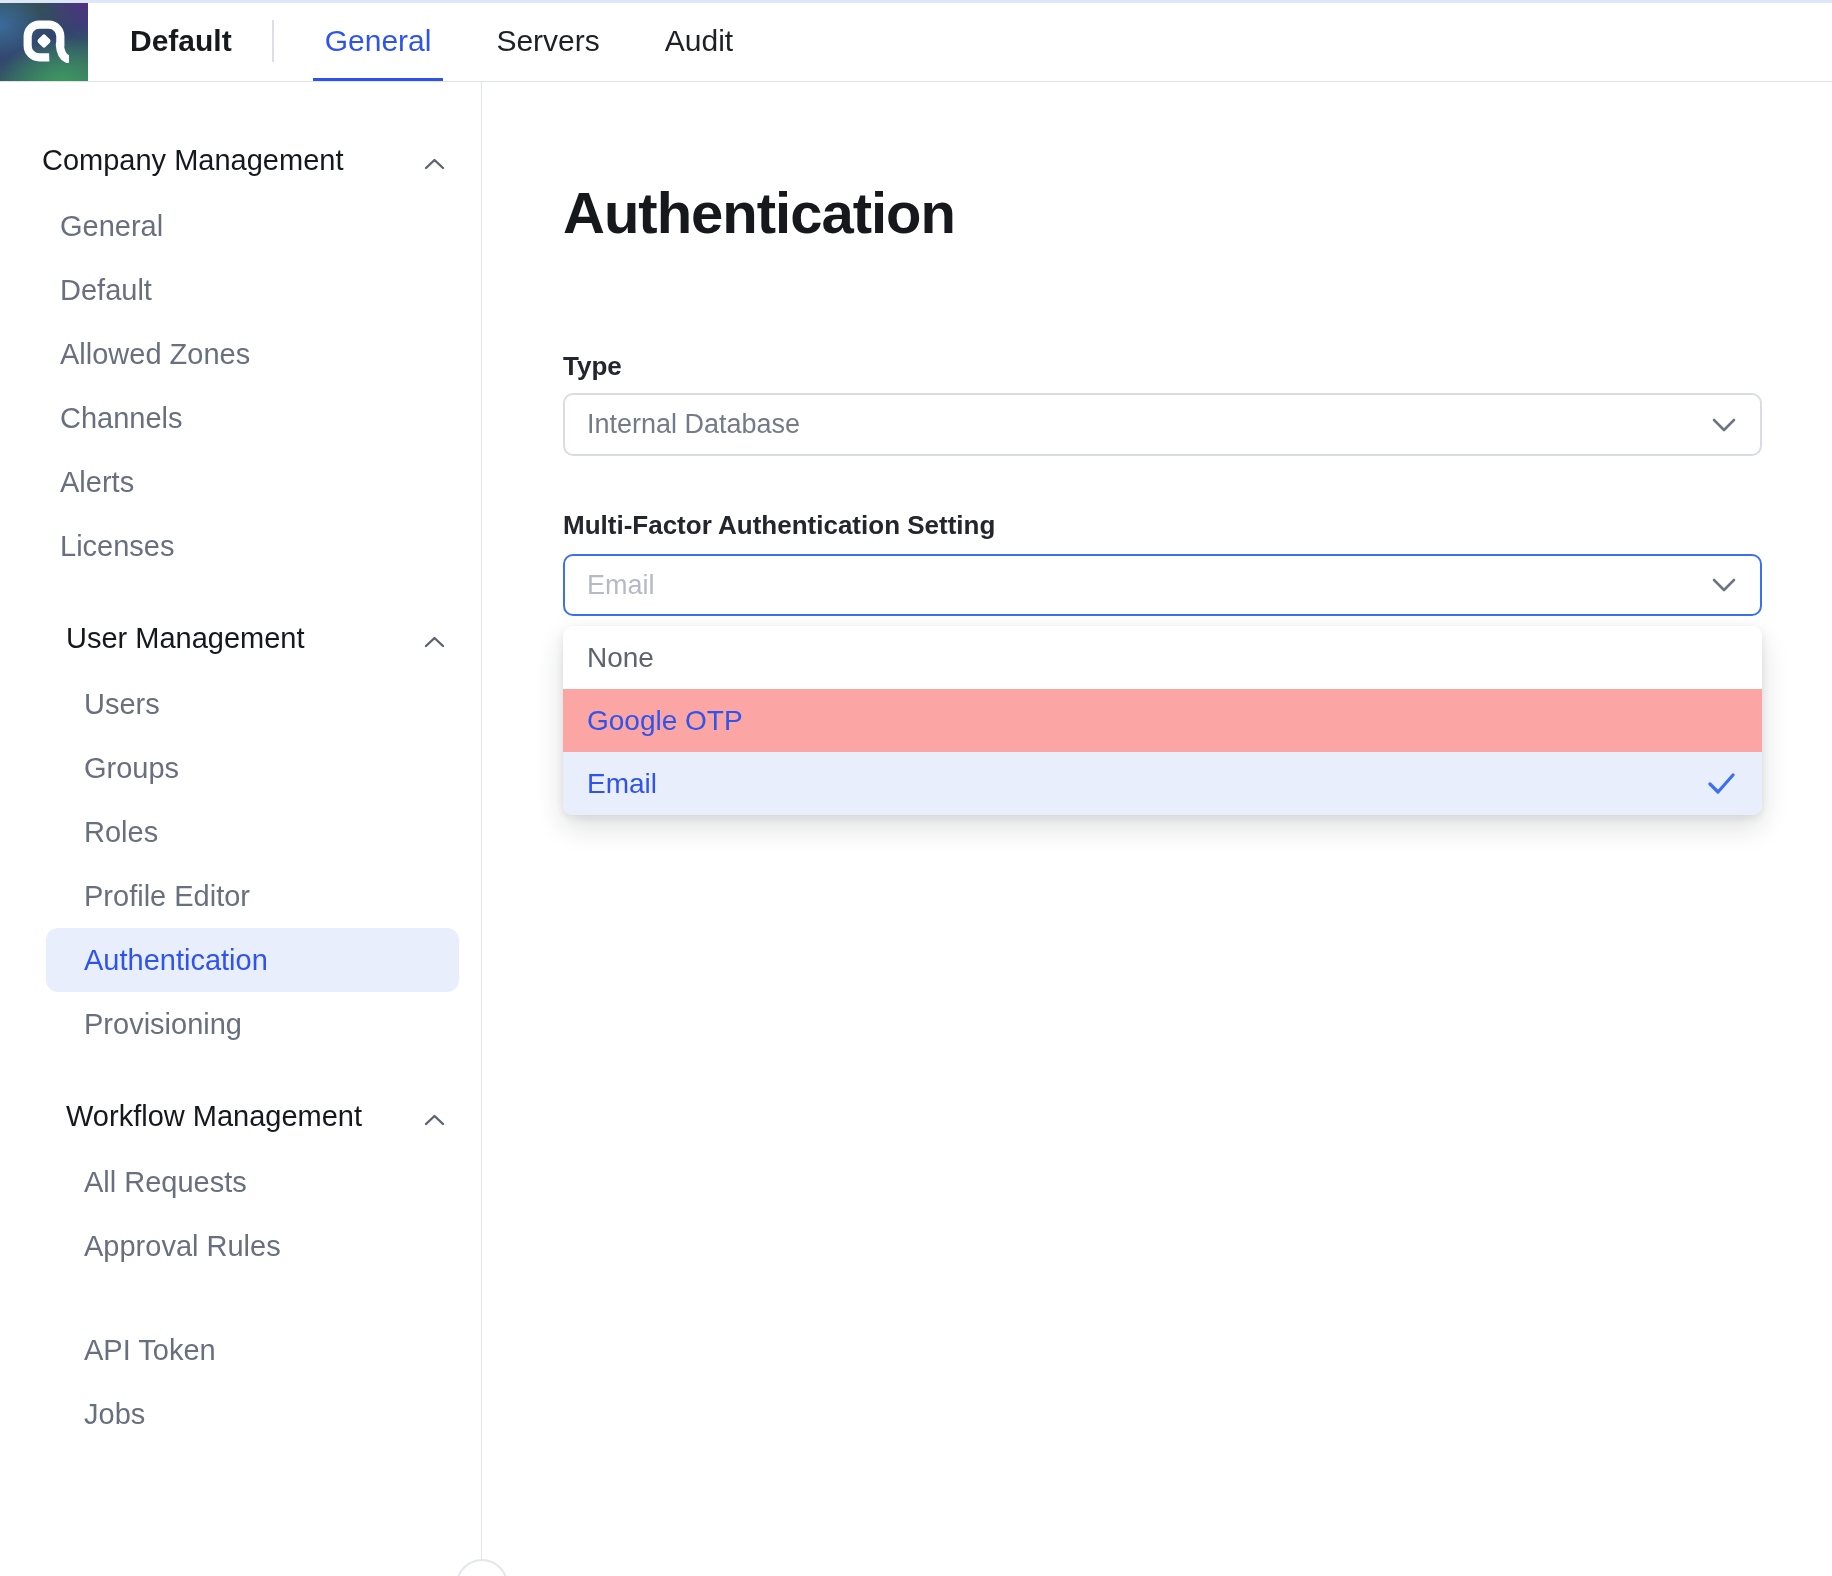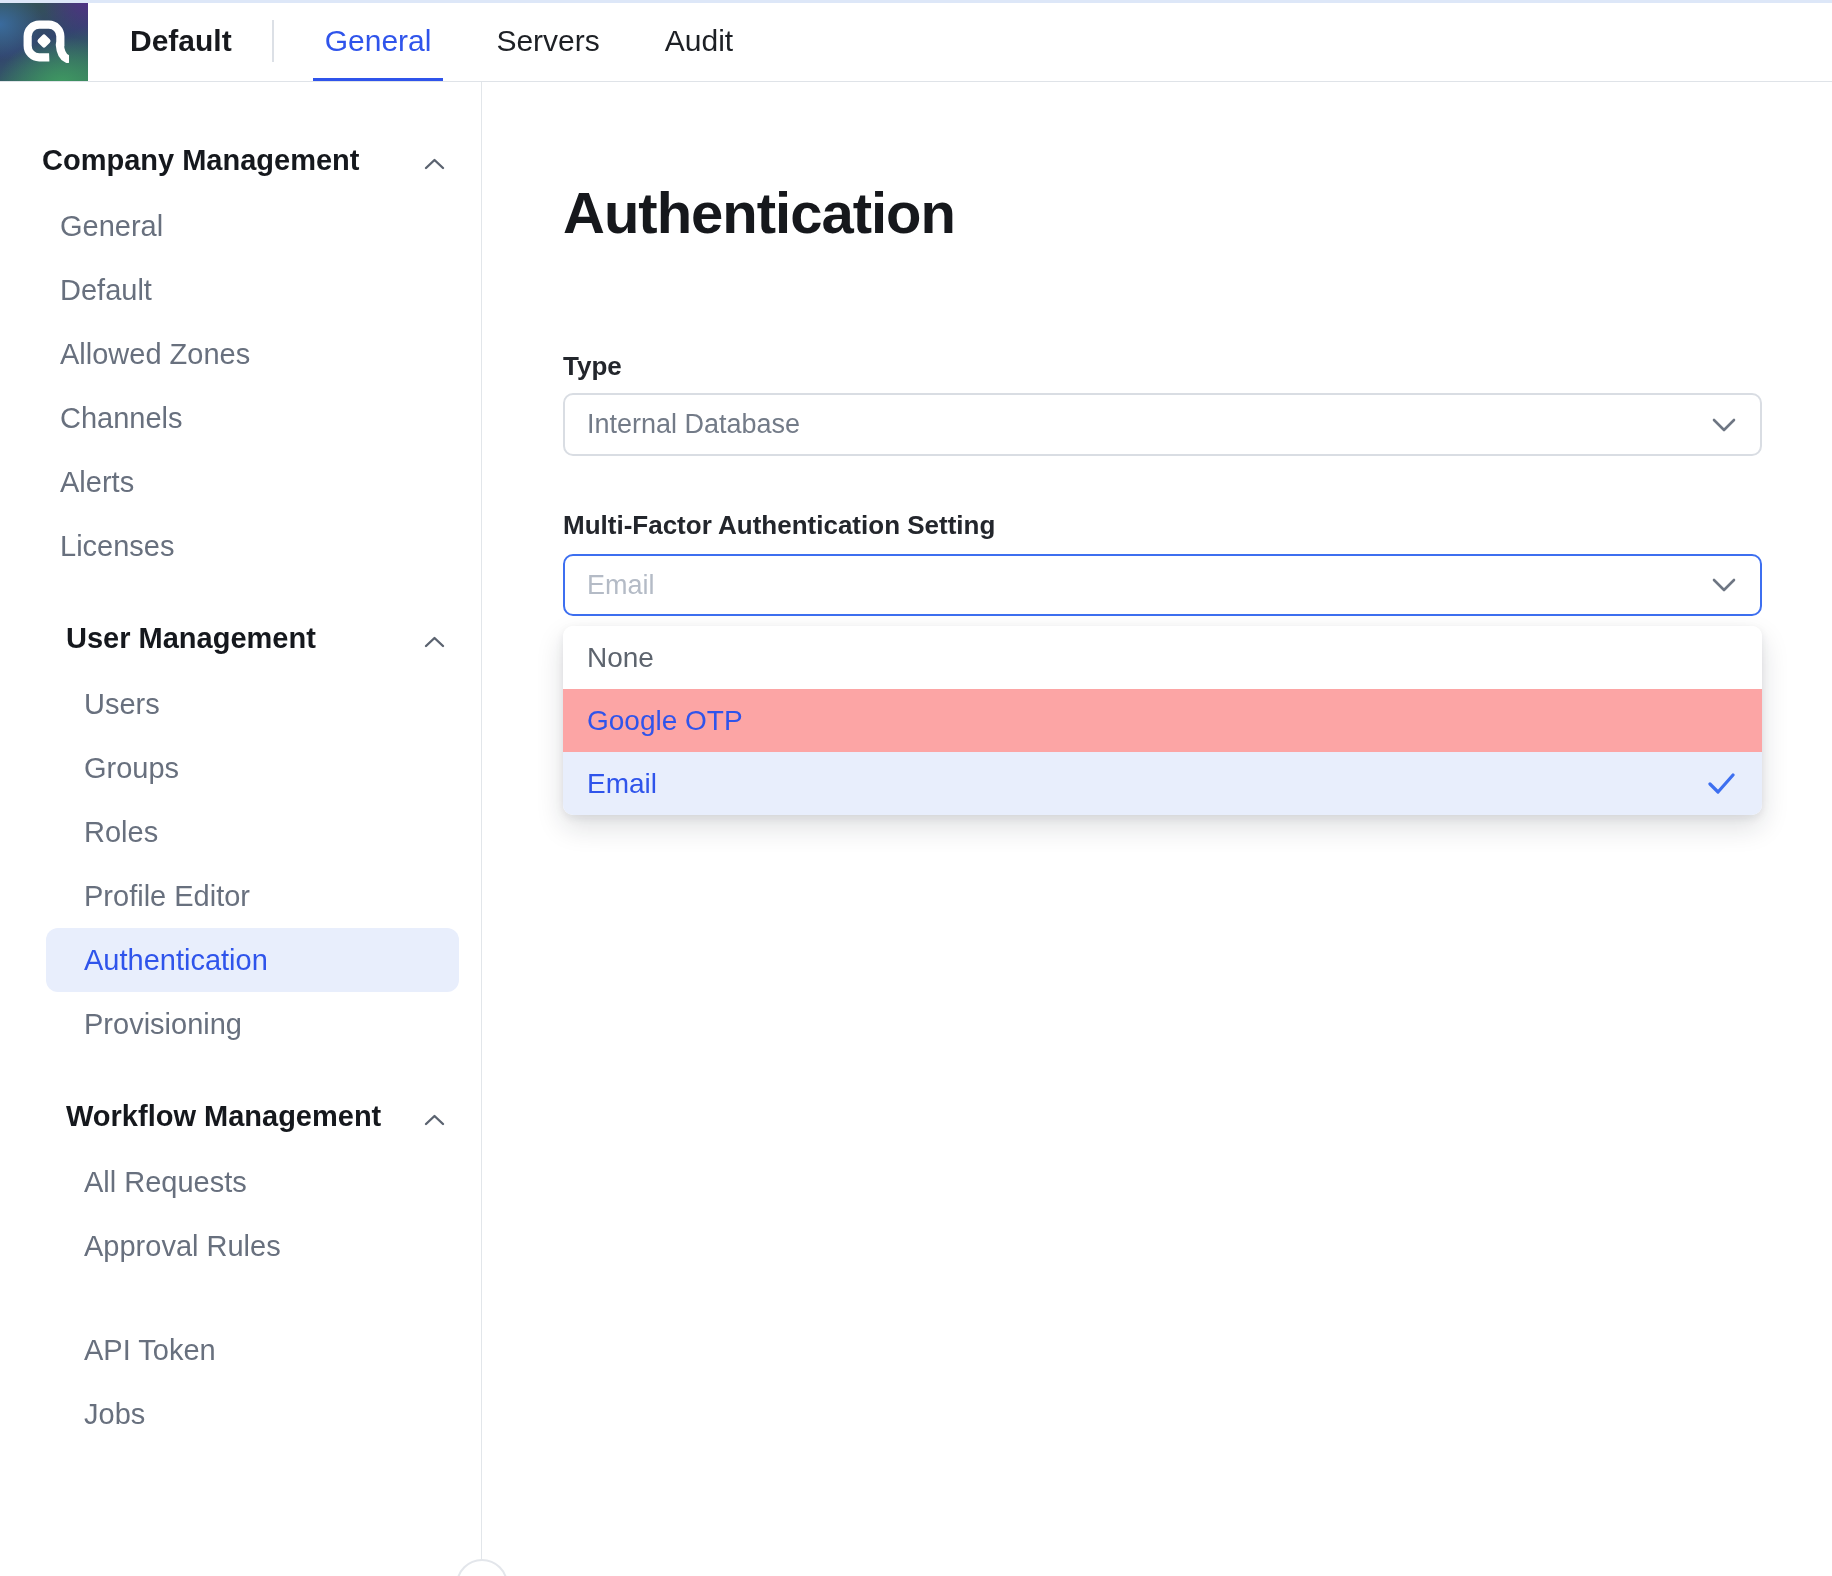--- a/index.html
+++ b/index.html
@@ -36,21 +36,21 @@
   .tab.active::after { content:""; position:absolute; left:0; right:0; bottom:0; height:3px; background:#2f54eb; }
 
   
   .sidebar {
     position:absolute; top:82px; left:0; width:482px; bottom:0;
     background:#fff; border-right:1px solid #e2e6ea; padding-top:58px; overflow:hidden;
   }
   .side-section + .side-section { margin-top:40px;padding-left:24px; }
   .side-header {
     height:40px; margin:0 36px 0 42px; display:flex; align-items:center; justify-content:space-between;
-    font-size:29px; font-weight:700; color:#15181d; cursor:pointer;
+    font-size:29px; font-weight:400; color:#15181d; cursor:pointer;
   }
   .side-items { margin-top:14px; }
   .side-item {
     height:64px; margin:0 22px; padding-left:38px; display:flex; align-items:center;
     border-radius:12px; font-size:29px; color:#68707e; cursor:pointer; white-space:nowrap;
   }
   .side-item.active { background:#e8eefc; color:#2f54eb; }
   .collapse-btn {
     position:absolute; left:456px; top:1559px; width:52px; height:52px; border-radius:50%;
     background:#fff; border:2px solid #e3e6eb; z-index:10; cursor:pointer;

